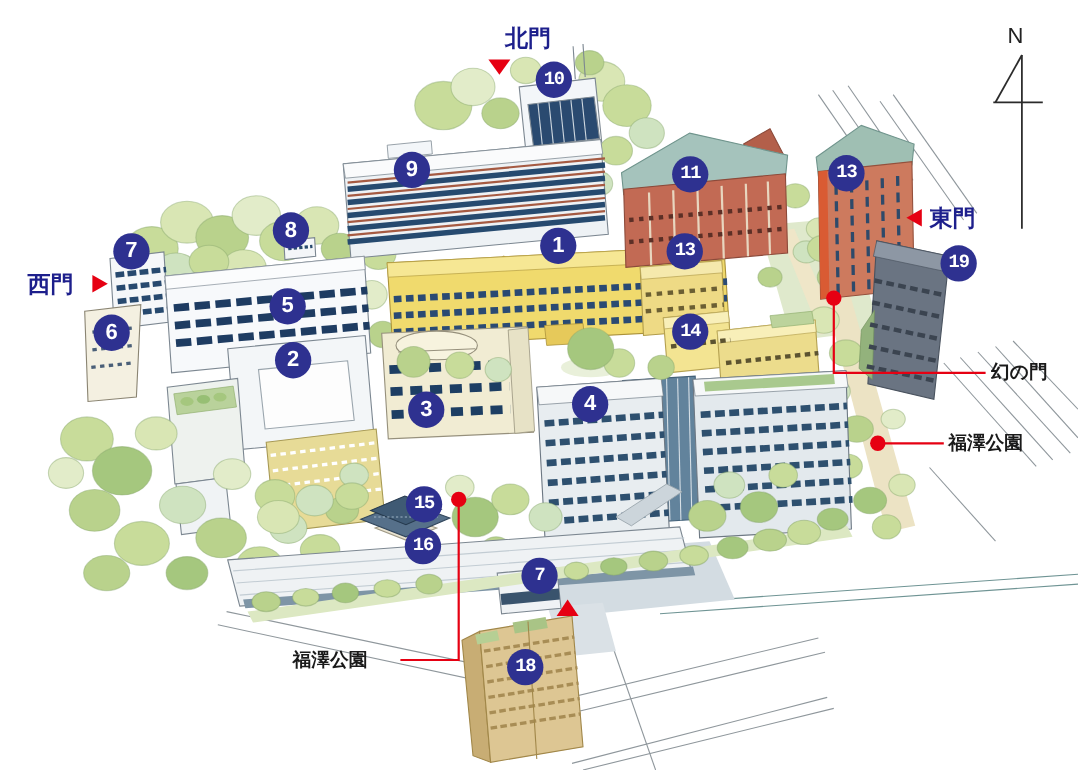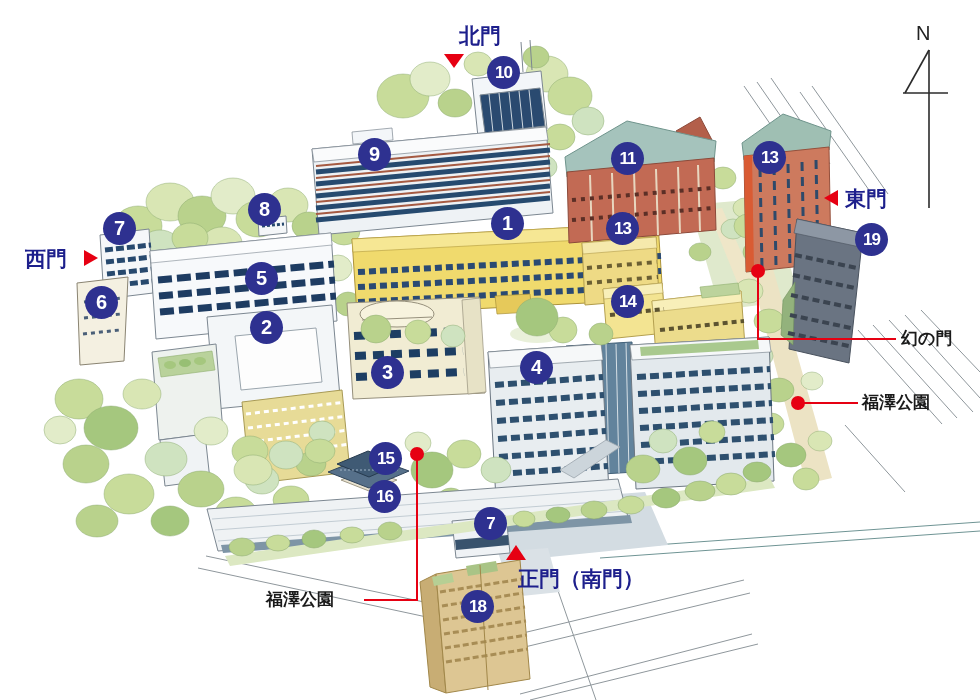--- a/index.html
+++ b/index.html
@@ -5,21 +5,21 @@
   html,body{margin:0;padding:0;background:#fff;}
   .stage{position:relative;width:980px;height:700px;overflow:hidden;background:#fff;
          font-family:"Liberation Sans",sans-serif;}
   #map-art{position:absolute;left:0;top:0;z-index:0;}
   #anno-svg{position:absolute;left:0;top:0;z-index:20;pointer-events:none;}
   .overlay{position:absolute;left:0;top:0;width:100%;height:100%;z-index:30;}
   .marker{position:absolute;width:33px;height:33px;border-radius:50%;
           background:var(--marker-bg,#2e3190);color:var(--marker-text,#fff);
           font-weight:bold;font-size:20px;display:flex;align-items:center;justify-content:center;
           box-sizing:border-box;cursor:pointer;}
-  .marker.two{font-size:17px;letter-spacing:-1px;}
+  .marker.two{font-size:17px;letter-spacing:-1px;font-family:Liberation Mono, monospace;}
   .gate-label{position:absolute;color:var(--gate-text,#1d1f8c);font-weight:bold;font-size:21px;
               white-space:nowrap;line-height:1.1;}
   .anno-label{position:absolute;color:var(--annotation-text,#1a1a1a);font-weight:600;font-size:17px;
               white-space:nowrap;line-height:1.2;}
   .tri{position:absolute;width:0;height:0;}
   .tri-down{border-left:10px solid transparent;border-right:10px solid transparent;
             border-top:14px solid var(--accent-red,#e60012);}
   .tri-up{border-left:10px solid transparent;border-right:10px solid transparent;
           border-bottom:15px solid var(--accent-red,#e60012);}
   .tri-right{border-top:8px solid transparent;border-bottom:8px solid transparent;
@@ -441,21 +441,20 @@
       <div class="marker two" style="left: 368px; top: 480px;">16</div>
       <div class="marker two" style="left: 474px; top: 507px;">7</div>
       <div class="marker two" style="left: 461px; top: 590px;">18</div>
       <div class="marker two" style="left: 855px; top: 223px;">19</div>
       <div class="gate-label" style="left: 430px; top: 24px; margin-left: 29px;">北門</div>
       <div class="tri tri-down" style="left: 444px; top: 54px;"></div>
       <div class="gate-label" style="left: 25px; top: 247px;">西門</div>
       <div class="tri tri-right" style="left: 84px; top: 250px;"></div>
       <div class="gate-label" style="left: 845px; top: 187px;">東門</div>
       <div class="tri tri-left" style="left: 824px; top: 190px;"></div>
-      <div class="gate-label" style="left: 518px; top: 567px;">正門（南門）</div>
       <div class="tri tri-up" style="left: 506px; top: 545px;"></div>
       <div class="anno-label" style="left: 901px; top: 329px;">幻の門</div>
       <div class="anno-label" style="left: 862px; top: 393px;">福澤公園</div>
       <div class="anno-label" style="left: 266px; top: 590px;">福澤公園</div>
     </div>
 
 <div class="compass-n">N</div>
 
 </div>
 

